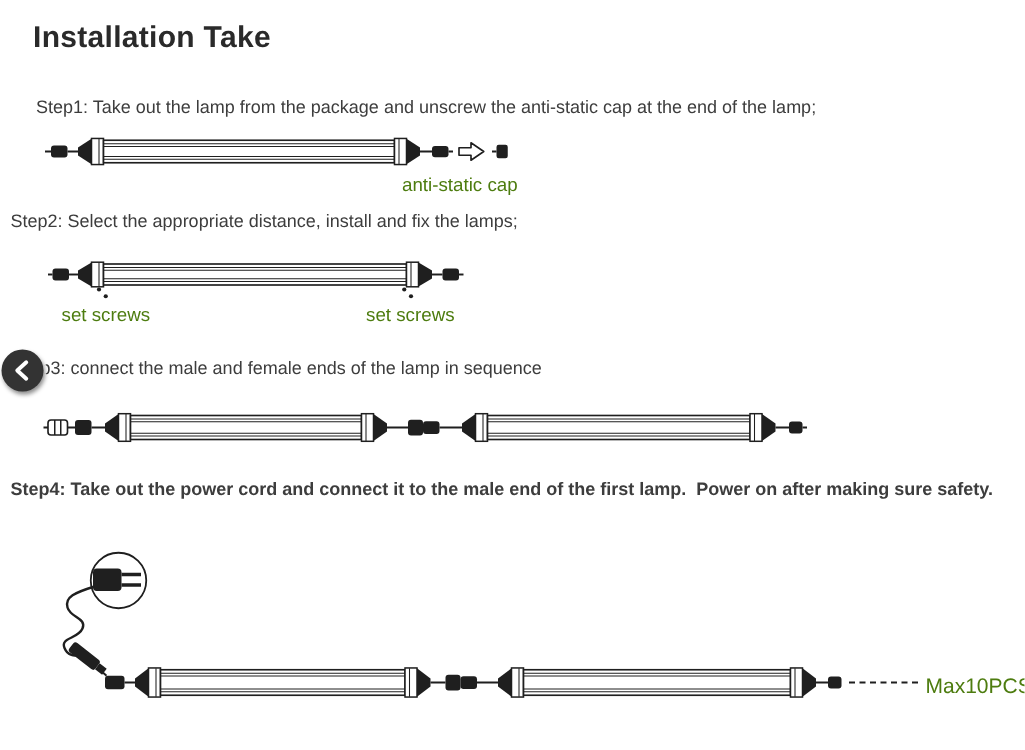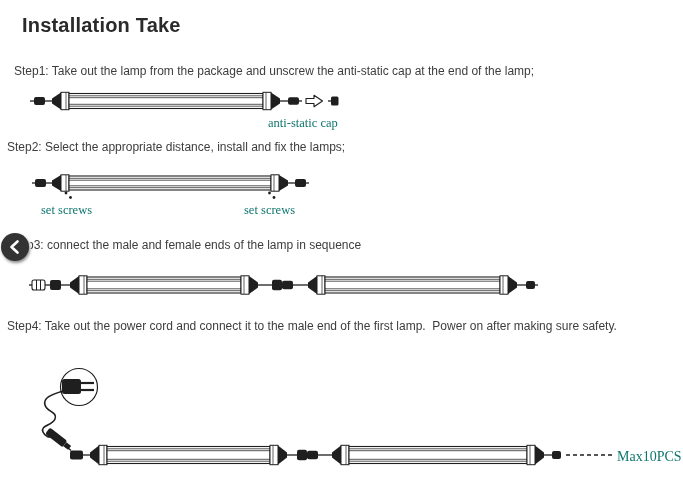--- a/index.html
+++ b/index.html
@@ -14,29 +14,28 @@
   .title{
     position:absolute;left:22px;top:14px;
     font-size:20px;font-weight:bold;color:#2a2a2a;
     letter-spacing:0.2px;margin:0;
   }
   .step-text{
     position:absolute;
     font-size:12px;color:#3d3d3d;
     white-space:pre;line-height:14px;
   }
-  #step1-text{left:14px;top:64px;}
+  #step1-text{left:24px;top:64px;}
   #step2-text{left:7px;top:140px;}
   #step3-text{left:27px;top:238px;text-align:center;}
-  #step4-text{left:7px;top:319px;}
+  #step4-text{left:7px;top:319px;font-weight:bold;}
   .caption{
     position:absolute;
-    font-size:12.5px;color:#0f766e;
+    font-size:12.5px;color:#4d7c0f;
     white-space:pre;
-    font-family:Liberation Serif, serif;
   }
   #cap-antistatic{left:268px;top:116px;}
   #cap-screws-left{left:41px;top:203px;}
   #cap-screws-right{left:244px;top:203px;}
   #cap-maxpcs{left:617px;top:449px;font-size:14px;}
   .ill{position:absolute;left:0;width:683px;display:block;}
   #ill1{top:84px;height:36px;}
   #ill2{top:168px;height:36px;}
   #ill3{top:268px;height:36px;}
   #ill4{top:358px;height:132px;}

